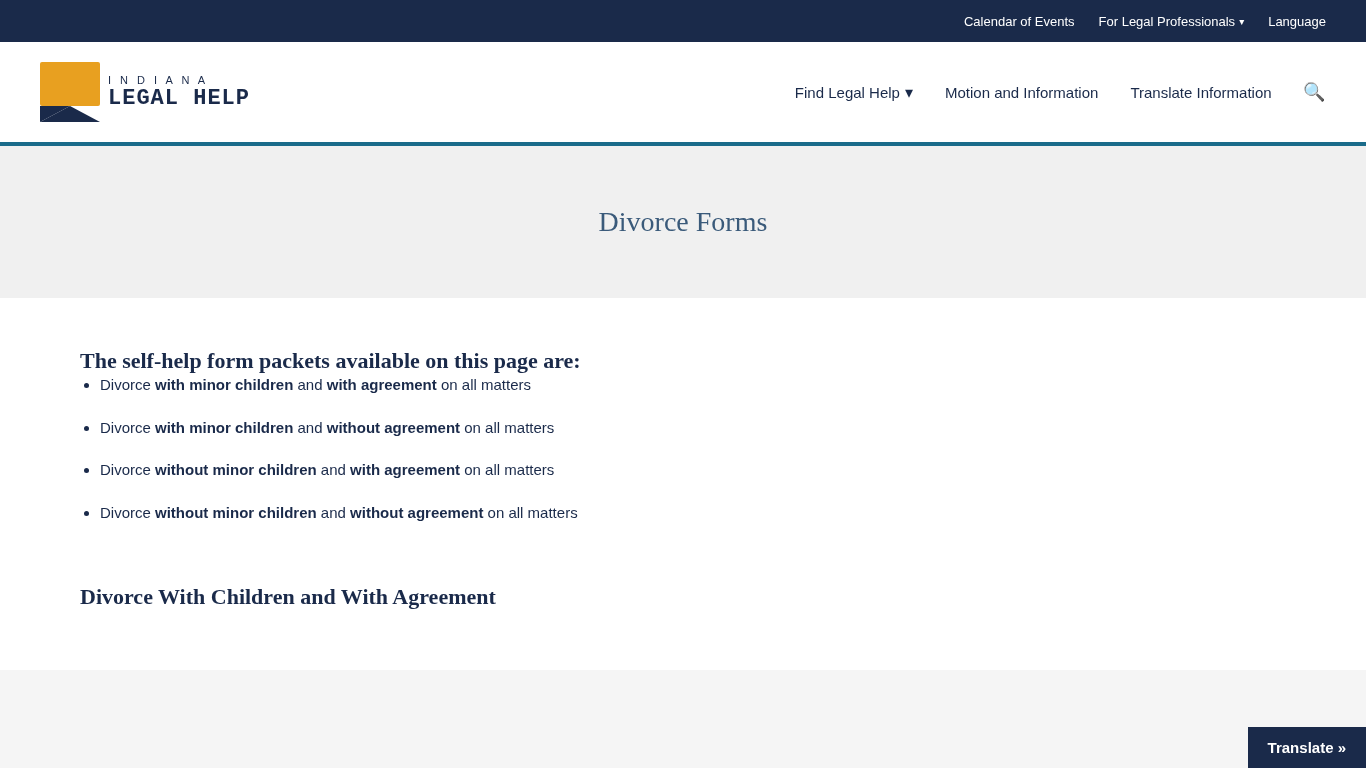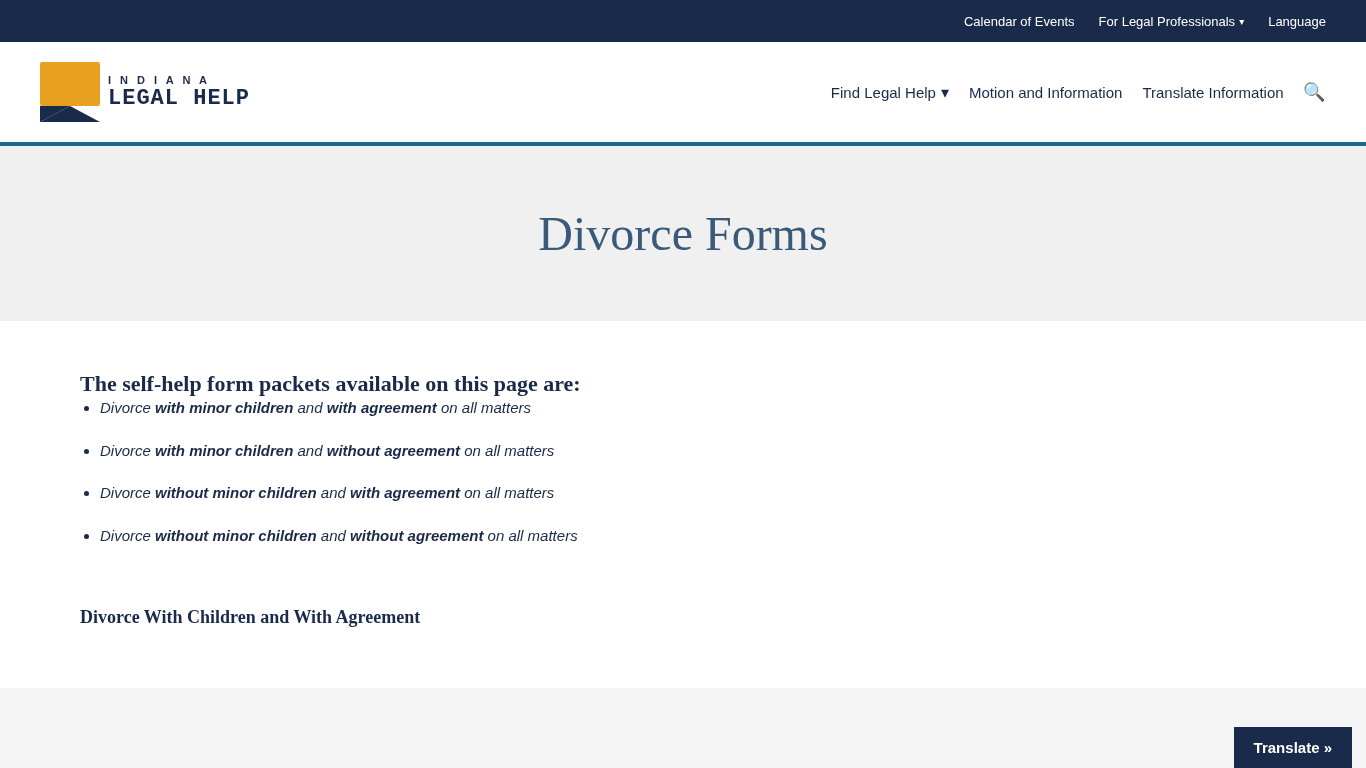--- a/index.html
+++ b/index.html
@@ -52,35 +52,35 @@
     }
     .logo-text-block {
       display: flex;
       flex-direction: column;
     }
     .logo-indiana {
       font-family: Arial, sans-serif;
       font-size: 11px;
       letter-spacing: 3px;
       color: #1a2a4a;
-      font-weight: bold;
+      font-weight: normal;
     }
     .logo-legal-help {
       font-family: Liberation Mono, monospace;
       font-size: 22px;
       font-weight: bold;
       color: #1a2a4a;
       letter-spacing: 1px;
     }
 
     
     .main-nav {
       display: flex;
       align-items: center;
-      gap: 20px;
+      gap: 32px;
     }
     .main-nav a {
       color: #1a2a4a;
       text-decoration: none;
       font-family: Arial, sans-serif;
       font-size: 15px;
       font-weight: 500;
     }
     .main-nav .has-dropdown {
       display: flex;
@@ -97,21 +97,21 @@
     }
 
     
     .page-title-section {
       background: #f0f0f0;
       padding: 60px 40px;
       text-align: center;
     }
     .page-title-section h1 {
       font-family: 'Georgia', serif;
-      font-size: 48px;
+      font-size: 28px;
       color: #3a5a7a;
       font-weight: normal;
     }
 
     
     .main-content {
       background: #fff;
       padding: 50px 80px 60px 80px;
       max-width: 1366px;
     }
@@ -120,52 +120,51 @@
       font-family: 'Georgia', serif;
       font-size: 22px;
       font-weight: bold;
       color: #1a2a4a;
     }
 
     .two-col-list {
       display: grid;
       grid-template-columns: 1fr 1fr;
       margin-bottom: 40px;
-      font-style: italic;
     }
 
     .list-col ul {
       list-style: disc;
       padding-left: 20px;
     }
     .list-col ul li {
       font-family: Arial, sans-serif;
       font-size: 15px;
       color: #1a2a4a;
       margin-bottom: 20px;
       line-height: 1.5;
     }
     .list-col ul li strong {
       font-weight: bold;
     }
 
     
     .section-heading {
       font-family: 'Georgia', serif;
-      font-size: 18px;
+      font-size: 22px;
       color: #1a2a4a;
       font-weight: bold;
       margin-top: 24px;
     }
 
     
     .translate-btn {
       position: fixed;
       bottom: 0;
-      right: 14px;
+      right: 0;
       background: #1a2a4a;
       color: #fff;
       padding: 12px 20px;
       font-family: Arial, sans-serif;
       font-size: 15px;
       font-weight: bold;
       cursor: pointer;
       border: none;
       display: flex;
       align-items: center;

